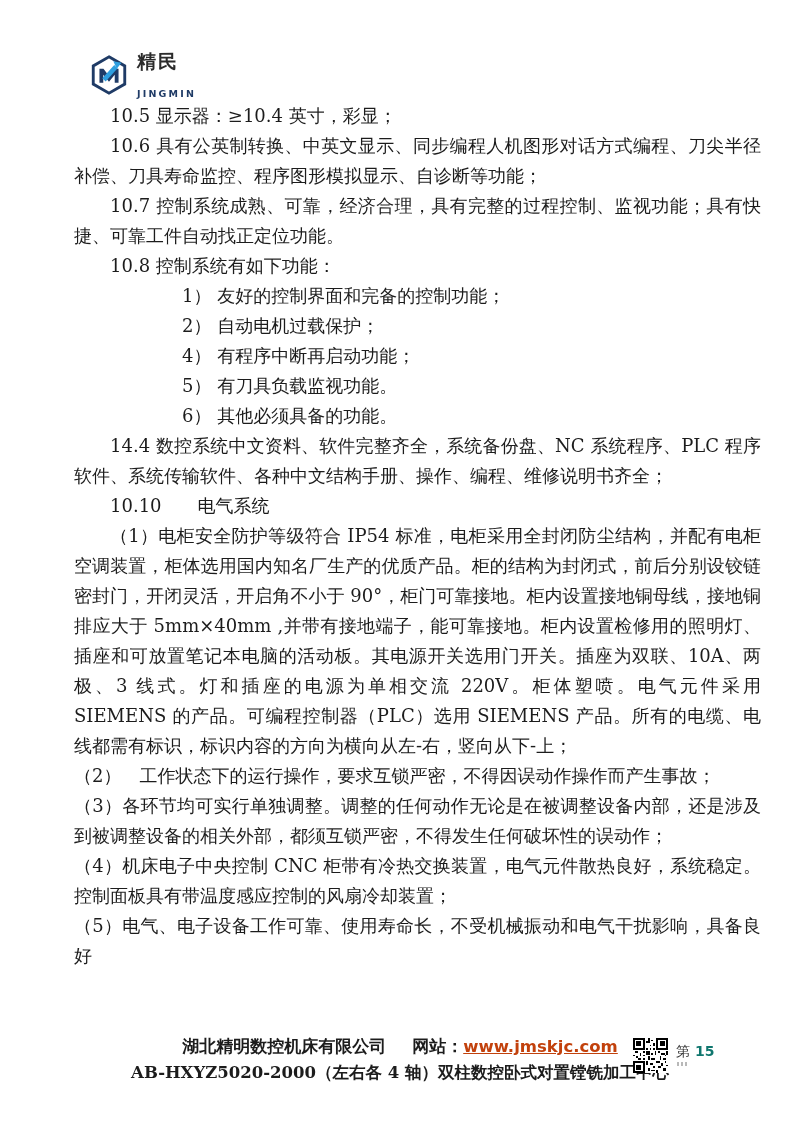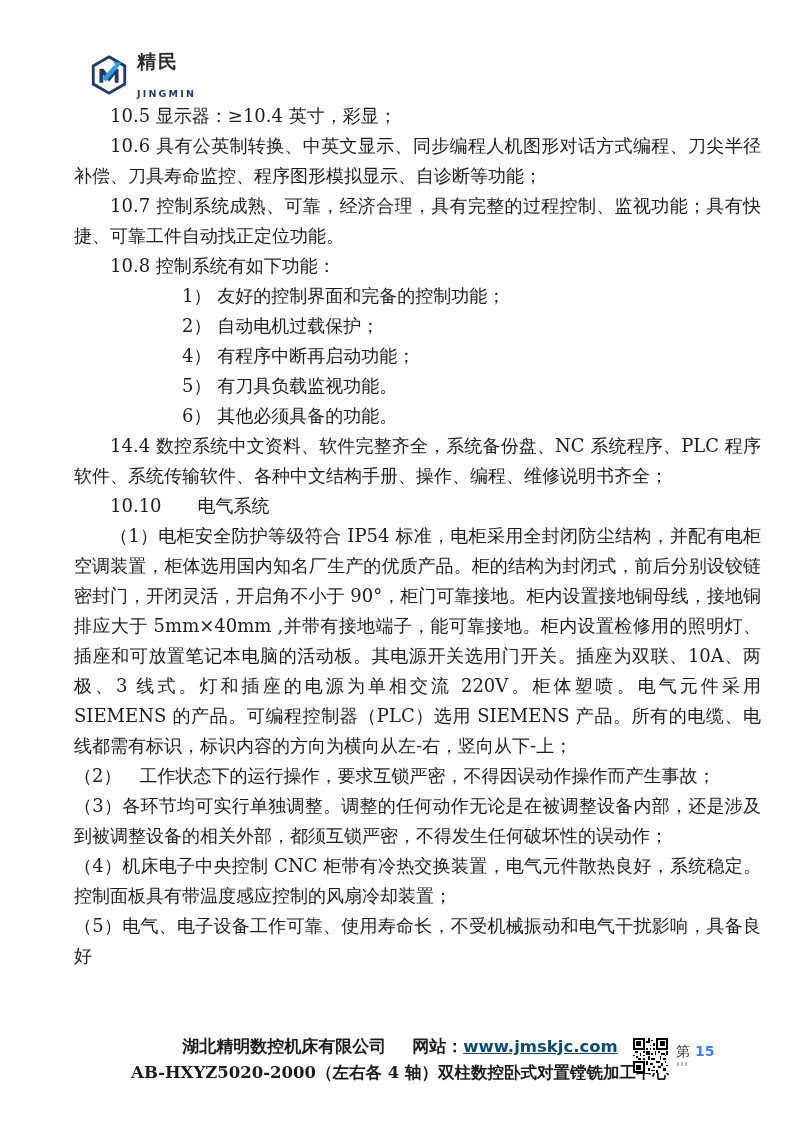--- a/index.html
+++ b/index.html
@@ -35,29 +35,29 @@
   .list  { padding-left: 108px; }
   .gap-top { margin-top: 18px; }
   .flush { margin-top: 5px; }
 
   
   .footer { position: absolute; left: 0; top: 1033px; width: 800px; }
   .footer-text { width: 100%; text-align: center; }
   .footer-line1 { font-size: 17px; line-height: 27px; font-weight: 700; }
   .footer-gap { display: inline-block; width: 26px; }
   .site-link {
-    color: #0c4a6e; text-decoration: underline; cursor: pointer;
+    color: #c2410c; text-decoration: underline; cursor: pointer;
     font-family: "DejaVu Sans", "Liberation Sans", sans-serif;
     font-weight: 700; font-size: 16.5px;
   }
   .footer-line2 { font-size: 16.5px; line-height: 26px; font-weight: 700; }
   .qr { position: absolute; left: 633px; top: 5px; width: 35px; height: 35px; }
   .page-num { position: absolute; left: 676px; top: 8px; white-space: nowrap; }
   .page-num .zh { font-size: 14px; color: #333; }
-  .page-num .num { font-size: 14px; font-weight: 700; color: #3b82f6;
+  .page-num .num { font-size: 14px; font-weight: 700; color: #0f766e;
                    font-family: "DejaVu Sans", "Liberation Sans", sans-serif; margin-left: 5px; }
   .page-footnote-mark {
     position: absolute; left: 677px; top: 29px; width: 12px; height: 4px;
     background: repeating-linear-gradient(90deg, #9a9a9a 0 2px, #fff 2px 4px);
     opacity: .7;
   }
 </style>
 </head>
 <body>
 

